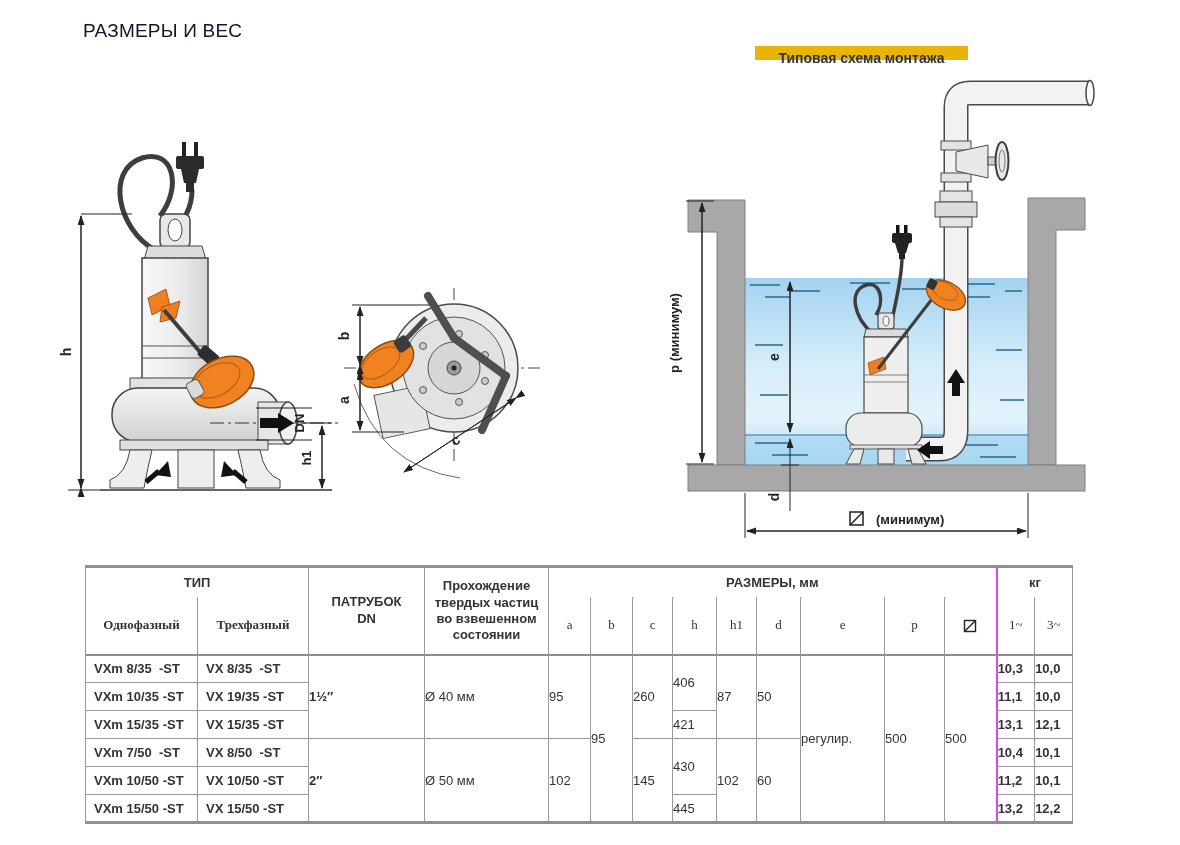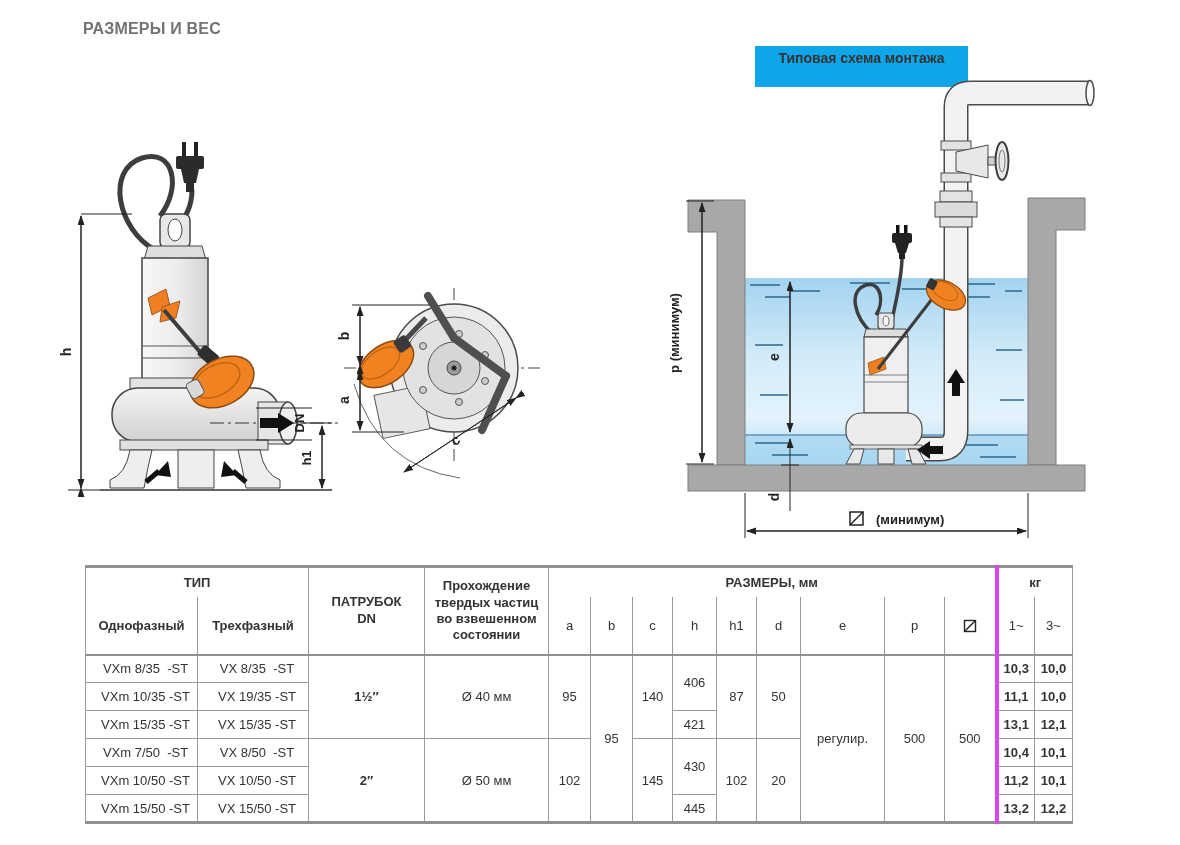--- a/index.html
+++ b/index.html
@@ -1,47 +1,47 @@
 <!DOCTYPE html>
 <html><head>
 <meta charset="utf-8">
 <style>
   * { margin:0; padding:0; box-sizing:border-box; }
   html,body { background:#fff; }
   body { font-family:"Liberation Sans", sans-serif; color:#333; }
   #canvas { position:relative; width:1180px; height:845px; background:#fff; overflow:hidden; }
 
-  .page-title { position:absolute; left:83px; top:20px; font-size:16px; font-weight:bold;
-                color:#737373; letter-spacing:.2px; }
-
-  .schema-title { position:absolute; left:755px; top:46px; width:213px; height:41px;
-                  background:#0ea5e9; color:#333; font-size:14px; font-weight:bold;
+  .page-title { position:absolute; left:83px; top:20px; font-size:19px; font-weight:normal;
+                color:#0f172a; letter-spacing:.2px; }
+
+  .schema-title { position:absolute; left:755px; top:46px; width:213px; height:14px;
+                  background:#eab308; color:#333; font-size:14px; font-weight:bold;
                   text-align:center; line-height:25px; }
 
   .drawing { position:absolute; }
   svg text { font-family:"Liberation Sans", sans-serif; fill:#222; }
   .dim-label { font-size:14px; font-weight:bold; }
   .dim-label-sm { font-size:13px; font-weight:bold; }
 
   
   .dim-table-wrap { position:absolute; left:85px; top:565px; }
   table { border-collapse:collapse; table-layout:fixed; width:987px; }
   th, td { border:1px solid #9a9a9a; font-size:13px; color:#333; overflow:hidden; }
   table { border-top:3px solid #8f8f8f; border-bottom:3px solid #8f8f8f; }
   thead th { font-weight:bold; text-align:center; vertical-align:middle; }
   thead tr.grp-row th { height:30px; }
   thead tr.sub-row th { height:58px; }
   th.no-bb { border-bottom:none; }
-  thead tr.sub-row th { border-top:none; }
+  thead tr.sub-row th { border-top:none;font-family:Liberation Serif, serif; }
   thead tr.sub-row th { border-bottom:2px solid #8f8f8f; }
   th.span2 { border-bottom:2px solid #8f8f8f; }
   th.dim-letter { font-weight:normal; }
-  th.kg-first, td.kg-first { border-left:4px solid #d946ef;margin-left:40px; }
-  tbody td { height:28px; text-align:center; vertical-align:middle; }
-  td.model { text-align:center; padding-left:8px; font-weight:normal; white-space:pre; }
+  th.kg-first, td.kg-first { border-left:2px solid #d946ef;margin-left:40px; }
+  tbody td { height:28px; vertical-align:middle; }
+  td.model { text-align:left; padding-left:8px; font-weight:bold; white-space:pre; }
   td.bold { font-weight:bold; }
   .port-hd div { line-height:1.3; }
   .solids-hd { padding:2px 4px; line-height:1.25; }
 </style>
 </head>
 <body>
 
 <div id="canvas">
 
   <div class="page-title">РАЗМЕРЫ И ВЕС</div>
@@ -367,21 +367,21 @@
         </tr>
       </thead>
       <tbody>
         <tr>
           <td class="model">VXm 8/35  -ST</td>
           <td class="model">VX 8/35  -ST</td>
           <td rowspan="3" class="bold">1½″</td>
           <td rowspan="3">Ø 40 мм</td>
           <td rowspan="3">95</td>
           <td rowspan="6">95</td>
-          <td rowspan="3">140</td>
+          <td rowspan="3">260</td>
           <td rowspan="2">406</td>
           <td rowspan="3">87</td>
           <td rowspan="3">50</td>
           <td rowspan="6">регулир.</td>
           <td rowspan="6">500</td>
           <td rowspan="6">500</td>
           <td class="bold kg-first">10,3</td>
           <td class="bold">10,0</td>
         </tr>
         <tr>
@@ -399,21 +399,21 @@
         </tr>
         <tr>
           <td class="model">VXm 7/50  -ST</td>
           <td class="model">VX 8/50  -ST</td>
           <td rowspan="3" class="bold">2″</td>
           <td rowspan="3">Ø 50 мм</td>
           <td rowspan="3">102</td>
           <td rowspan="3">145</td>
           <td rowspan="2">430</td>
           <td rowspan="3">102</td>
-          <td rowspan="3">20</td>
+          <td rowspan="3">60</td>
           <td class="bold kg-first">10,4</td>
           <td class="bold">10,1</td>
         </tr>
         <tr>
           <td class="model">VXm 10/50 -ST</td>
           <td class="model">VX 10/50 -ST</td>
           <td class="bold kg-first">11,2</td>
           <td class="bold">10,1</td>
         </tr>
         <tr>

